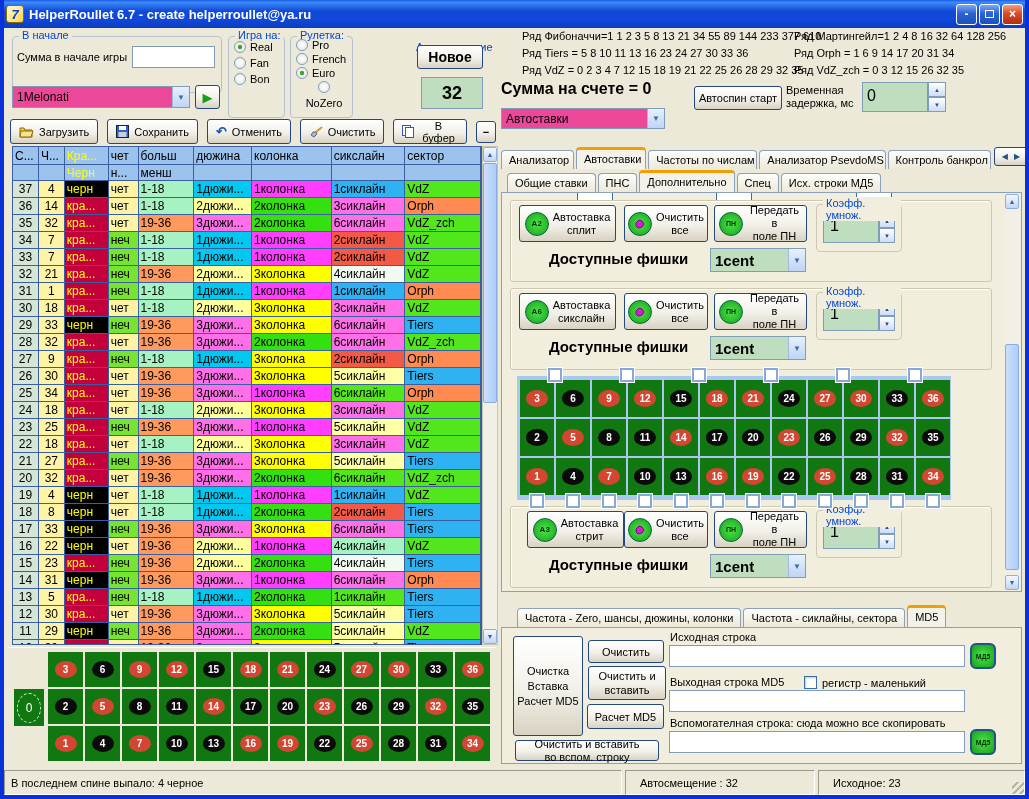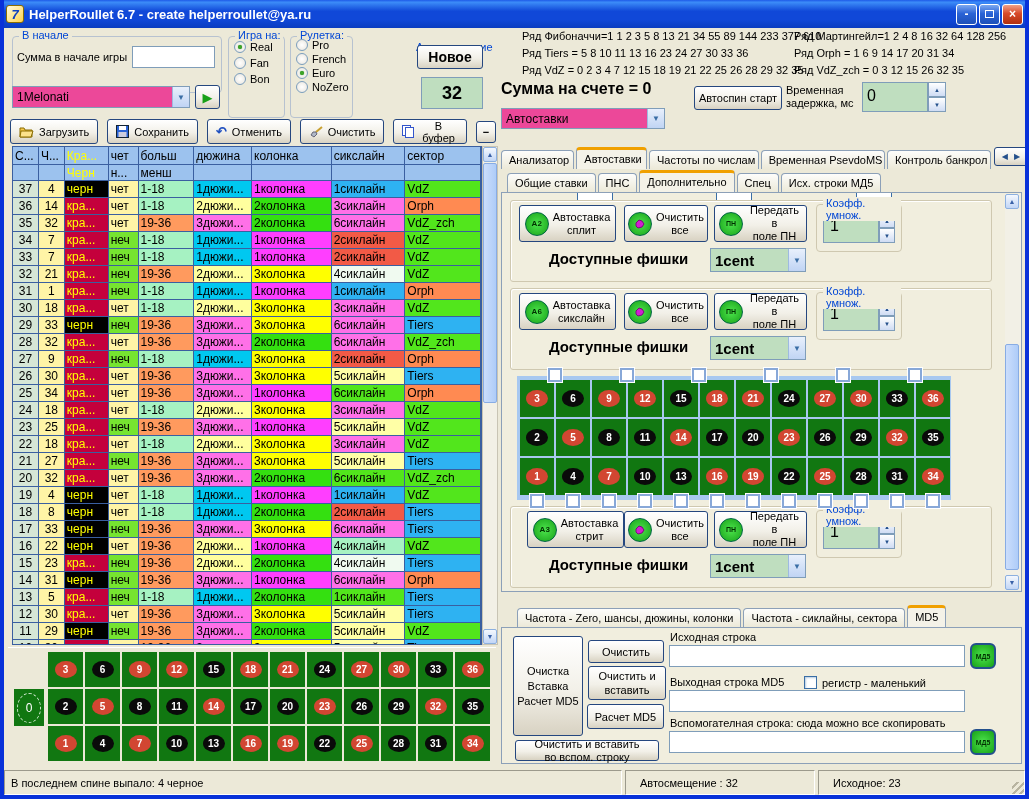--- a/index.html
+++ b/index.html
@@ -148,21 +148,21 @@
           <span>Pro</span>
         </div>
         <div class="rrow" style="margin: 2px 0px 0px 5px;">
           <span class="radio"></span>
           <span>French</span>
         </div>
         <div class="rrow" style="margin: 2px 0px 0px 5px;">
           <span class="radio sel"></span>
           <span>Euro</span>
         </div>
-        <div class="rrow" style="margin: 2px 0px 12px 5px;">
+        <div class="rrow" style="margin: 2px 0px 12px 5px; flex-direction: column;">
           <span class="radio"></span>
           <span>NoZero</span>
         </div>
       </div>
   </div>
 
   <div class="lbl bluelbl" style="left:412px;top:41px;">Автосмещение</div>
   <div class="btn" style="position:absolute;left:413px;top:45px;width:66px;height:24px;font-size:14px;font-weight:bold;">Новое</div>
   <div class="greenfield" style="position:absolute;left:417px;top:77px;width:62px;height:32px;font-size:18px;font-weight:bold;display:flex;align-items:center;justify-content:center;">32</div>
 
@@ -679,21 +679,21 @@
   </div>
   <div class="combo" style="position:absolute;left:497px;top:108px;width:164px;height:21px;">
     <span class="val">Автоставки</span>
     <span class="arr">▼</span>
   </div>
 
   <div class="tabbar" style="left:497px;top:146px;height:23px;width:492px;overflow:hidden;">
       <div class="tab">Анализатор</div>
       <div class="tab active">Автоставки</div>
       <div class="tab">Частоты по числам</div>
-      <div class="tab">Временная PsevdoMS</div>
+      <div class="tab">Анализатор PsevdoMS</div>
       <div class="tab" style="max-width: 118px;">Контроль банкрол</div>
     </div>
   <div class="btn" style="position:absolute;left:990px;top:147px;width:34px;height:19px;gap:6px;font-size:8px;color:#24508C;">
     <span>◀</span>
     <span>▶</span>
   </div>
   <div class="tabbar" style="left:503px;top:170px;height:22px;">
       <div class="tab">Общие ставки</div>
       <div class="tab">ПНС</div>
       <div class="tab active">Дополнительно</div>

